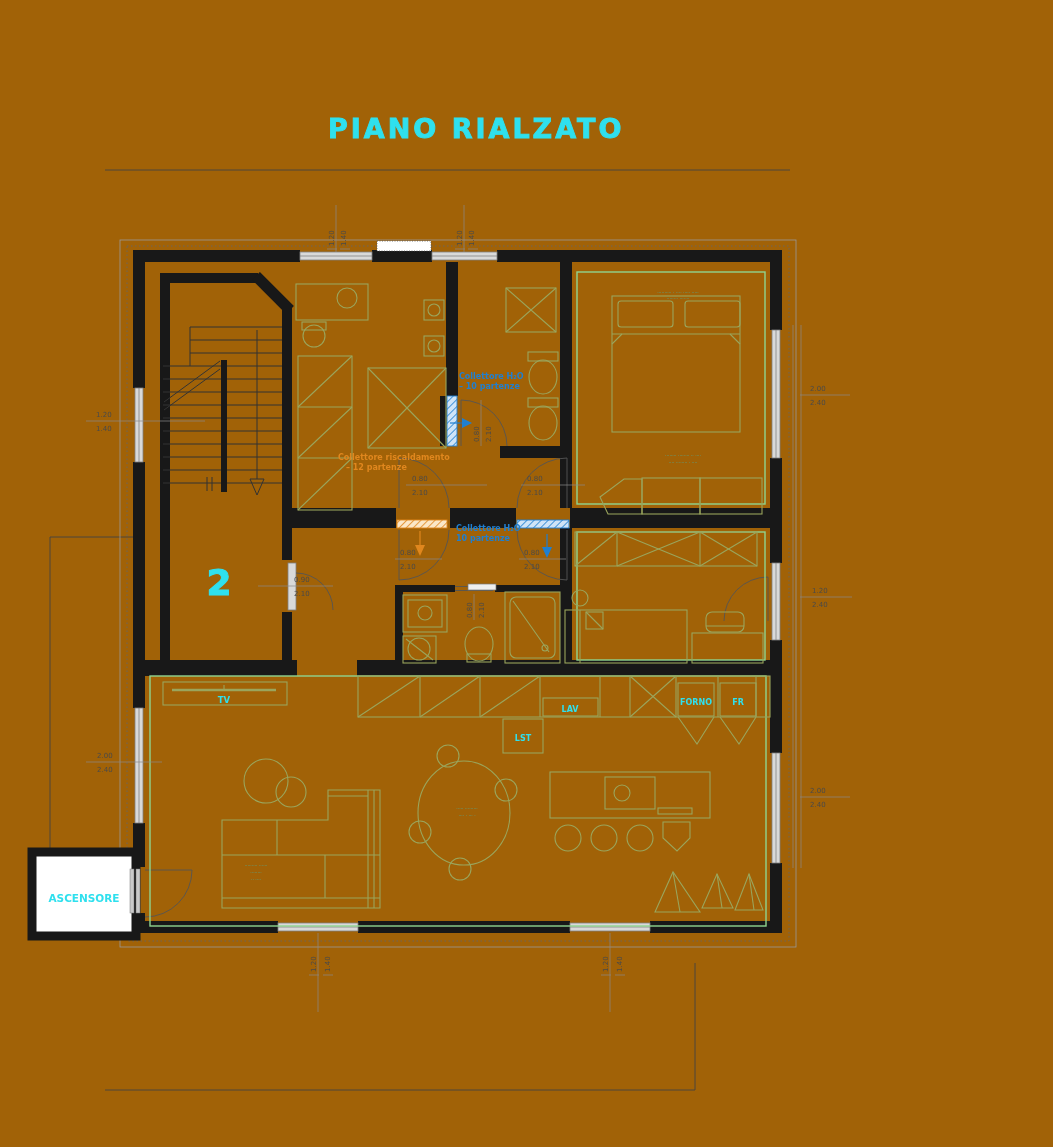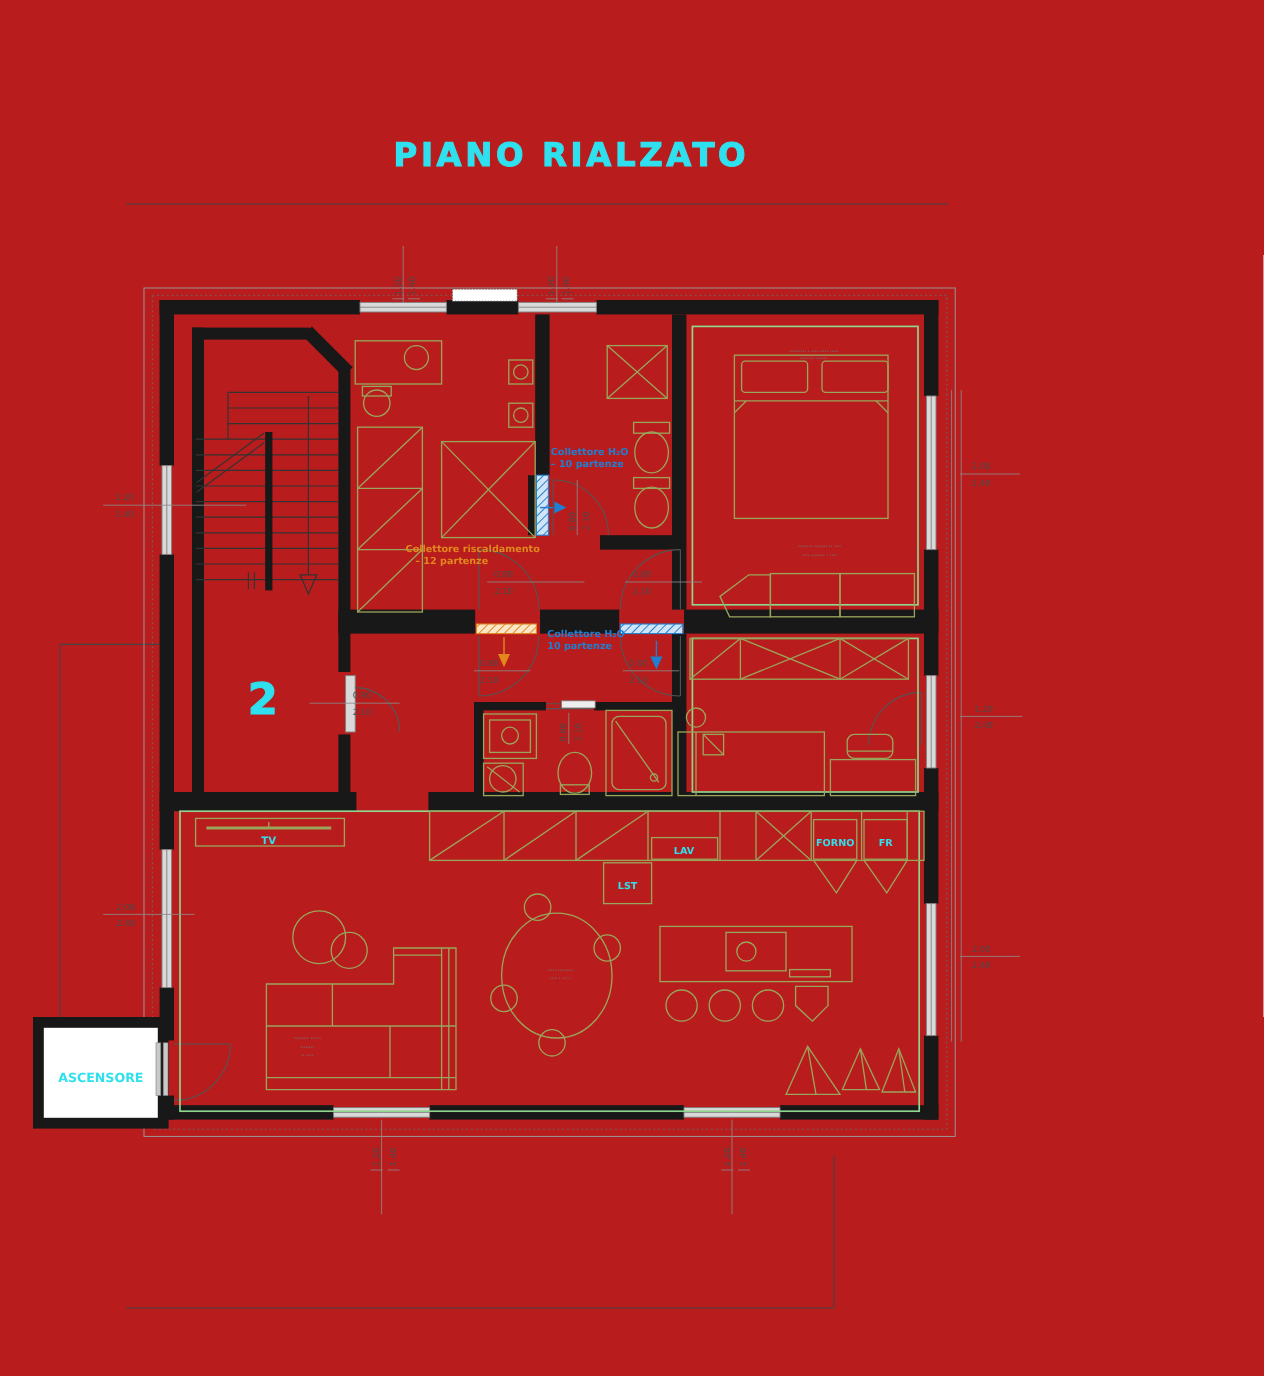--- a/index.html
+++ b/index.html
@@ -1,16 +1,16 @@
 <!DOCTYPE html>
 <html><head>
 <meta charset="utf-8">
 <style>
   html,body{margin:0;padding:0;background:#ffffff;}
-  .canvas{position:relative;width:1053px;height:1147px;background:#b91c1c;overflow:hidden;
+  .canvas{position:relative;width:1053px;height:1147px;background:#a16207;overflow:hidden;
           font-family:"DejaVu Sans",sans-serif;}
   svg text{font-family:"DejaVu Sans",sans-serif;}
   .wall{fill:#181818;stroke:none;}
   .thin{stroke:#333;stroke-width:1;fill:none;}
   .furn{stroke:#9aa55c;stroke-width:1.1;fill:none;}
   .green{stroke:#8fd48f;stroke-width:1.4;fill:none;}
   .win{fill:#d9d9d9;stroke:#808080;stroke-width:0.8;}
   .winline{stroke:#777;stroke-width:0.7;}
   .dim{stroke:#8a8a8a;stroke-width:0.7;fill:none;}
   .dimtext{font-size:7px;fill:#4a4a4a;}

